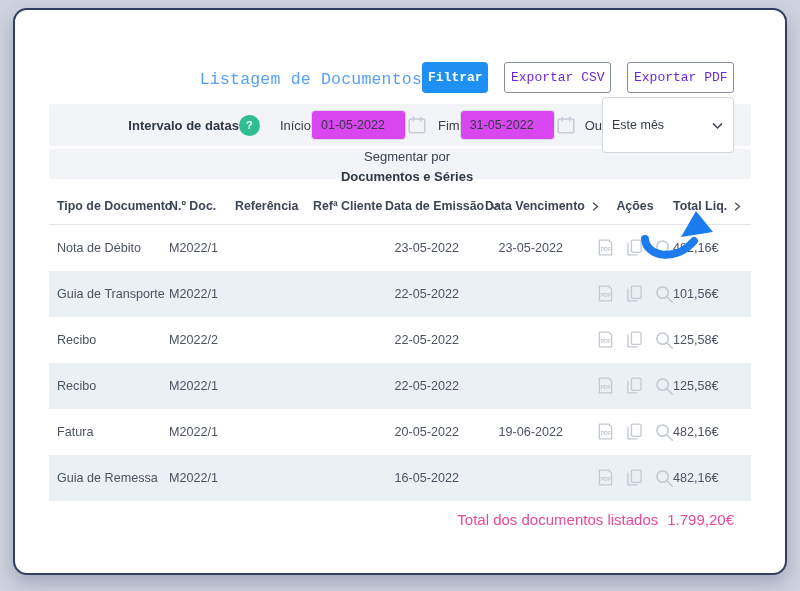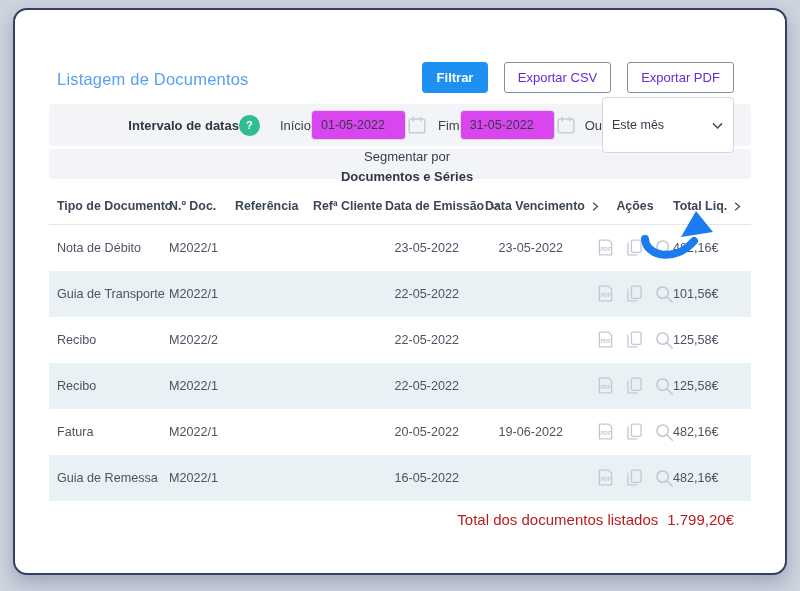--- a/index.html
+++ b/index.html
@@ -1,20 +1,20 @@
 <!DOCTYPE html>
 <html style="--page-bg: #ced3df; --card-border: #323e63; --title-blue: #57a0f6; --accent-blue: #1e90f2; --bar-bg: #f2f4f8; --row-alt-bg: #e9f1f4; --header-text: #3d4656; --green-badge: #2fbe8f; --arrow-blue: #1b7cf0;"><head>
 <meta charset="utf-8">
 <style>
   html,body{margin:0;padding:0;}
   body{width:800px;height:591px;font-family:"Liberation Sans",sans-serif;-webkit-font-smoothing:antialiased;}
   .stage{position:relative;width:800px;height:591px;background:var(--page-bg,#ced3df);overflow:hidden;}
   .card{position:absolute;left:13px;top:8px;right:13px;bottom:16px;background:#fff;border:2px solid var(--card-border,#323e63);
         border-radius:14px;box-shadow:0 8px 18px rgba(44,55,85,.28);padding:0 34px;box-sizing:border-box;}
-  .topbar{display:flex;align-items:flex-end;justify-content:space-between;margin-top:52px;padding:0 17px 0 8px;}
+  .topbar{display:flex;align-items:flex-end;justify-content:flex-end;margin-top:52px;padding:0 17px 0 8px;font-family:Liberation Mono, monospace;}
   .title{font-size:16.5px;font-weight:500;color:var(--title-blue,#57a0f6);margin:0 0 4px 0;letter-spacing:.2px;}
   .actions{display:flex;gap:16px;align-items:center;}
   .btn{font-family:inherit;font-size:13px;height:31px;cursor:pointer;white-space:nowrap;}
   .btn.primary{background:var(--accent-blue,#1e90f2);color:#fff;border:none;width:66px;font-weight:600;border-radius:4px;}
   .btn.outline{background:#fff;color:#6d28d9;border:1px solid #858e9f;width:107px;font-weight:500;border-radius:3px;}
   .filterbar{margin-top:11px;height:42px;background:var(--bar-bg,#f2f4f8);border-radius:3px;display:flex;align-items:center;
              justify-content:flex-end;padding-right:17px;font-size:13px;color:#39404e;}
   .lbl-range{font-weight:700;color:#2f3744;}
   .help{width:21px;height:21px;border-radius:50%;background:var(--green-badge,#2fbe8f);color:#fff;font-size:11px;font-weight:700;
         display:flex;align-items:center;justify-content:center;margin-right:20px;cursor:pointer;}
@@ -39,21 +39,21 @@
   .sort-icon.sort-down svg{transform:rotate(90deg);}
   .divider{height:1px;background:#e2e5ea;margin-top:5px;}
   .trow{height:46px;font-size:12.6px;color:#4c5362;}
   .trow.alt{background:var(--row-alt-bg,#e9f1f4);}
   .cell{white-space:nowrap;}
   .c-emissao{text-align:right;padding-right:26px;}
   .c-venc{text-align:right;padding-right:34px;}
   .c-acoes{display:flex;justify-content:center;gap:8px;}
   .c-total{text-align:left;}
   .icon-btn{display:inline-flex;color:#c3c9d3;cursor:pointer;}
-  .tfooter{margin-top:10px;text-align:right;padding-right:17px;font-size:15px;color:#b91c1c;}
+  .tfooter{margin-top:10px;text-align:right;padding-right:17px;font-size:15px;color:#ec4899;}
   .tfooter .total-value{margin-left:9px;}
   .arrow{position:absolute;left:635px;top:206px;pointer-events:none;}
 </style>
 </head>
 <body>
 
 <div class="stage">
   <div class="card">
 
     <div class="topbar">

